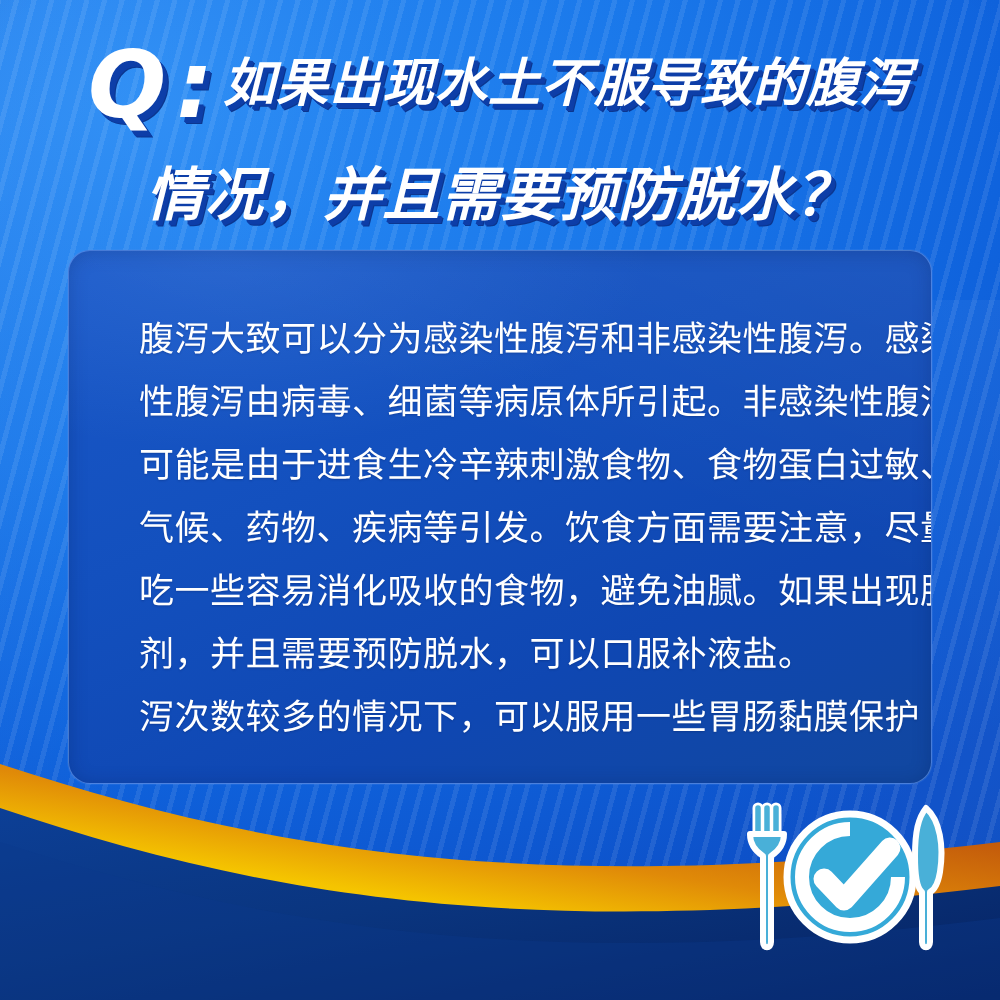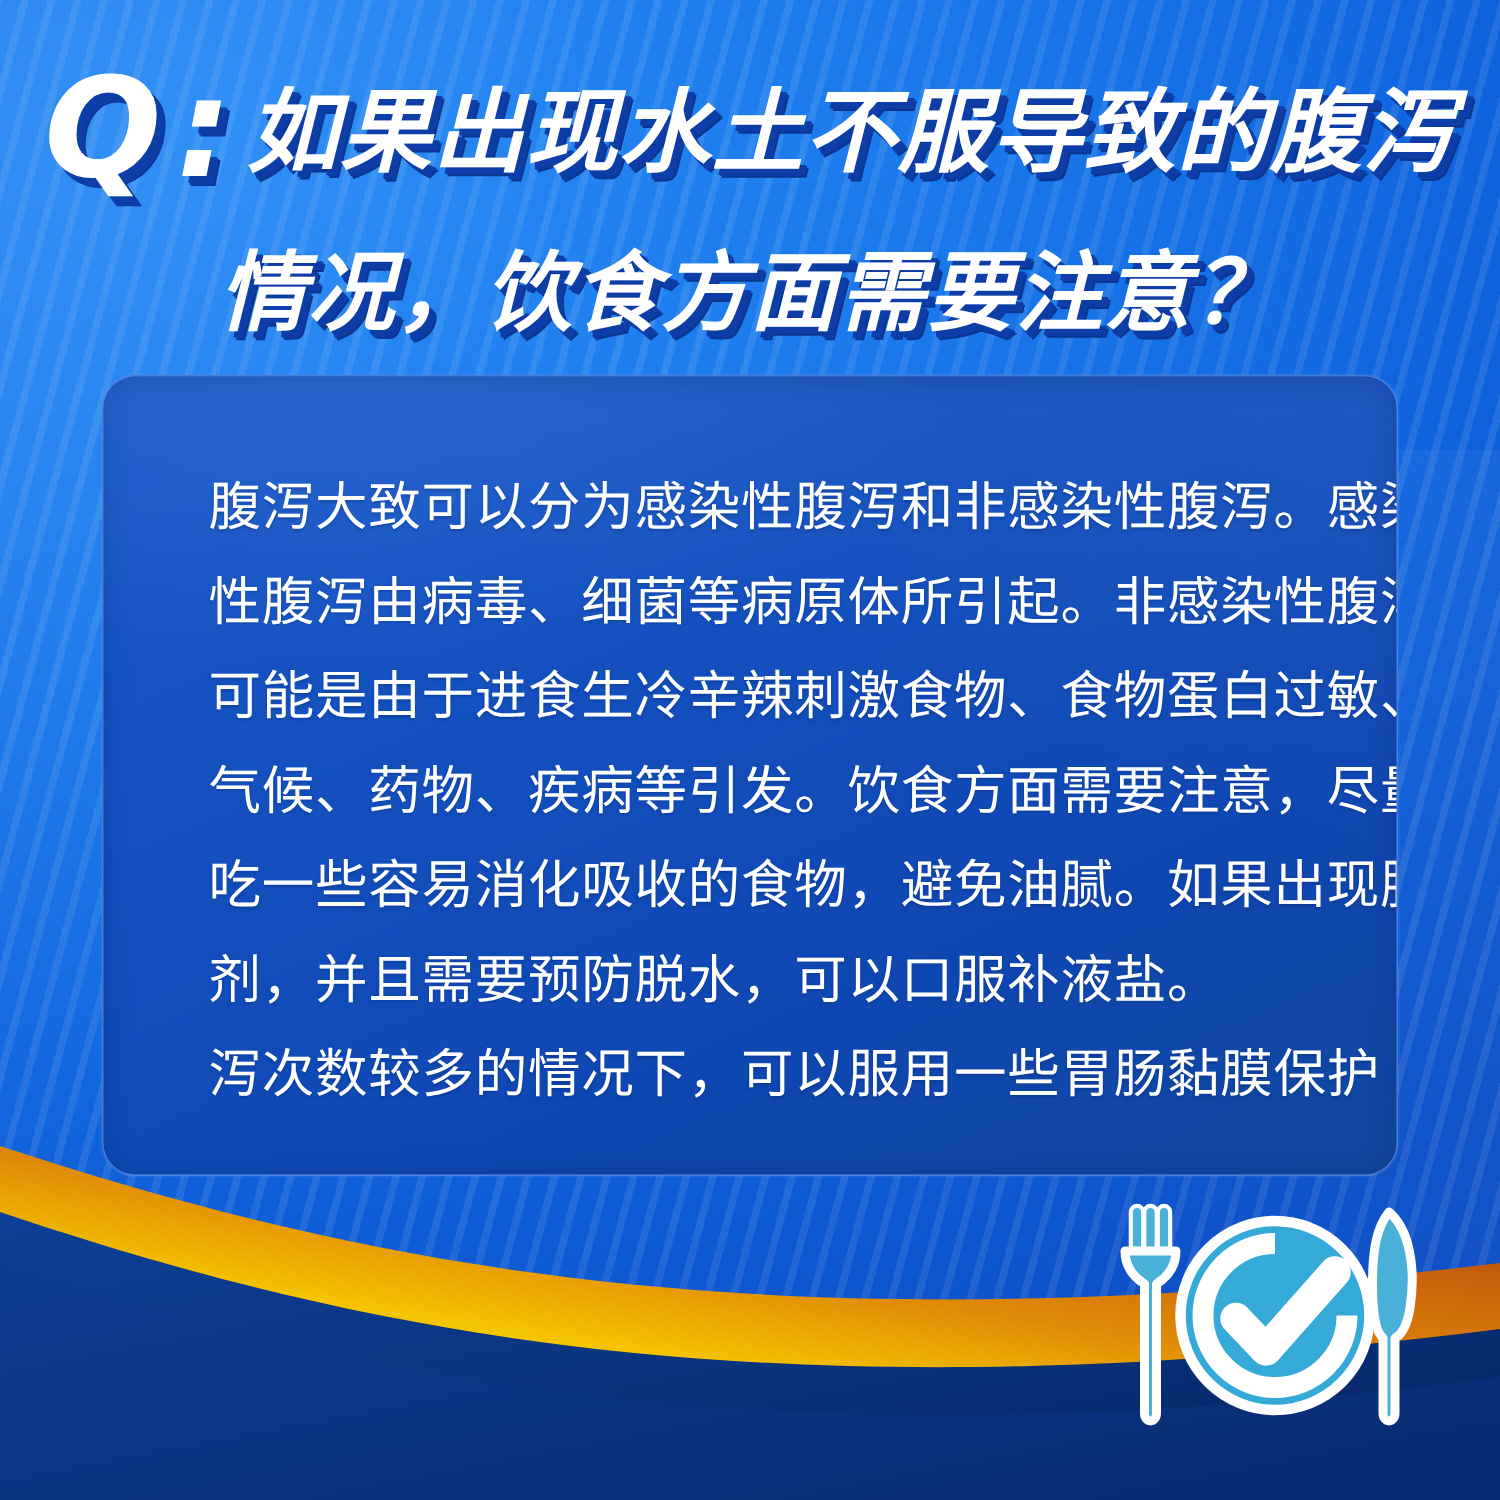--- a/index.html
+++ b/index.html
@@ -94,30 +94,30 @@
     color: #ffffff;
     letter-spacing: -2px;
     text-shadow:
        4px 5px 0 #0d3ea8,
        5px 6px 0 #0d3ea8,
        6px 7px 0 #0b368f;
     transform: translateY(-2px);
     font-family: "DejaVu Sans", "Liberation Sans", sans-serif;
   }
   .head-line {
-    font-size: 61px;
+    font-size: 52px;
     font-weight: 900;
     font-style: italic;
     color: #ffffff;
     letter-spacing: 1px;
     text-shadow:
        3px 4px 0 #0d3ea8,
        4px 5px 0 #0d3ea8,
        5px 6px 0 #0b368f;
-    font-family: Liberation Sans, sans-serif;
+    font-family: Liberation Mono, monospace;
     white-space: nowrap;
   }
   .head-line-2 {
     margin-top: 14px;
     font-size: 58px;
     font-weight: 900;
     font-style: italic;
     color: #ffffff;
     letter-spacing: 1px;
     text-shadow:
@@ -228,21 +228,21 @@
       </g>
     </svg>
   </div>
 
   <div class="heading">
     <div class="head-row">
       <span class="q-mark">Q</span>
       <span class="q-mark">:</span>
       <span class="head-line">如果出现水土不服导致的腹泻</span>
     </div>
-    <div class="head-line-2">情况，饮食方面需要注意？</div>
+    <div class="head-line-2">情况，并且需要预防脱水？</div>
   </div>
 
   <div class="card">
     <div class="card-glow"></div>
     <div class="card-body">
       <div class="body-line">腹泻大致可以分为感染性腹泻和非感染性腹泻。感染</div>
       <div class="body-line">性腹泻由病毒、细菌等病原体所引起。非感染性腹泻</div>
       <div class="body-line">可能是由于进食生冷辛辣刺激食物、食物蛋白过敏、</div>
       <div class="body-line">气候、药物、疾病等引发。饮食方面需要注意，尽量</div>
       <div class="body-line">吃一些容易消化吸收的食物，避免油腻。如果出现腹</div>

